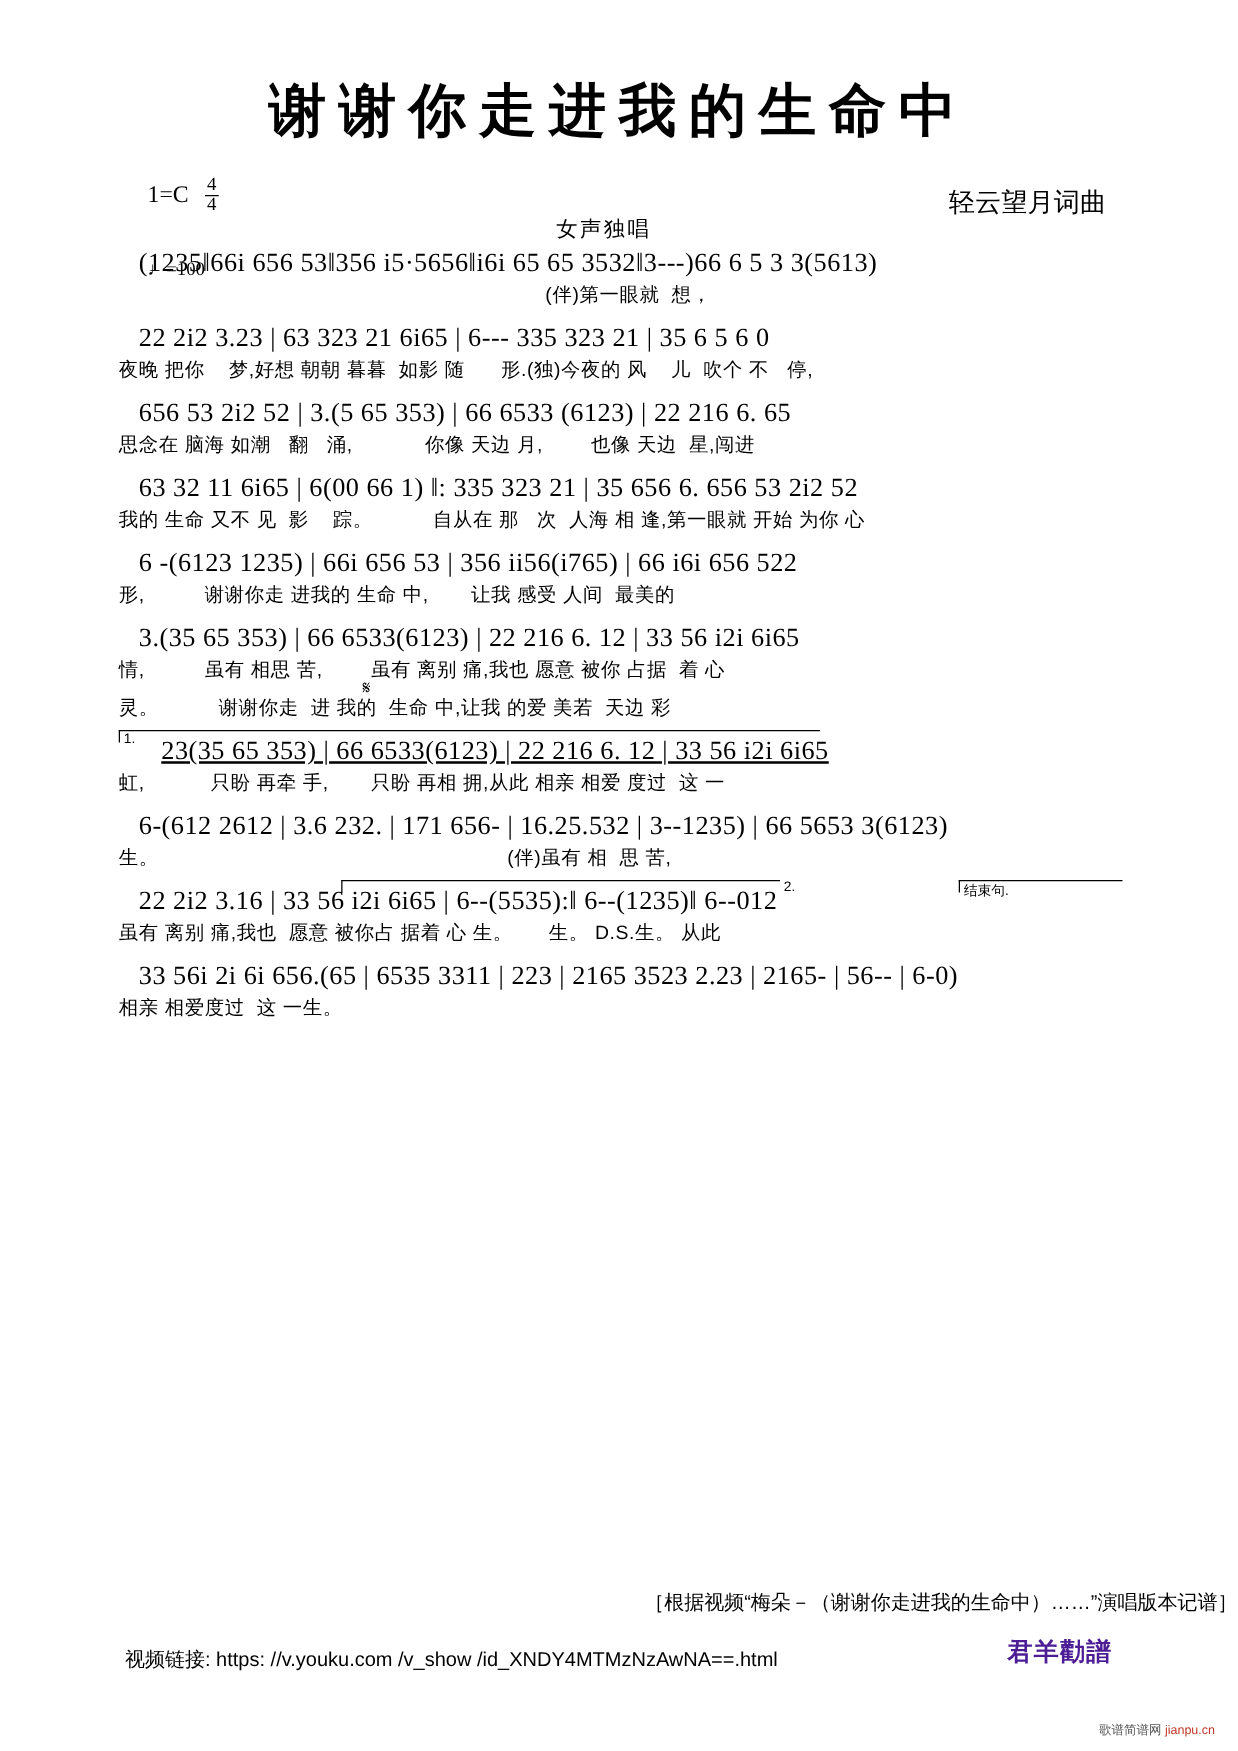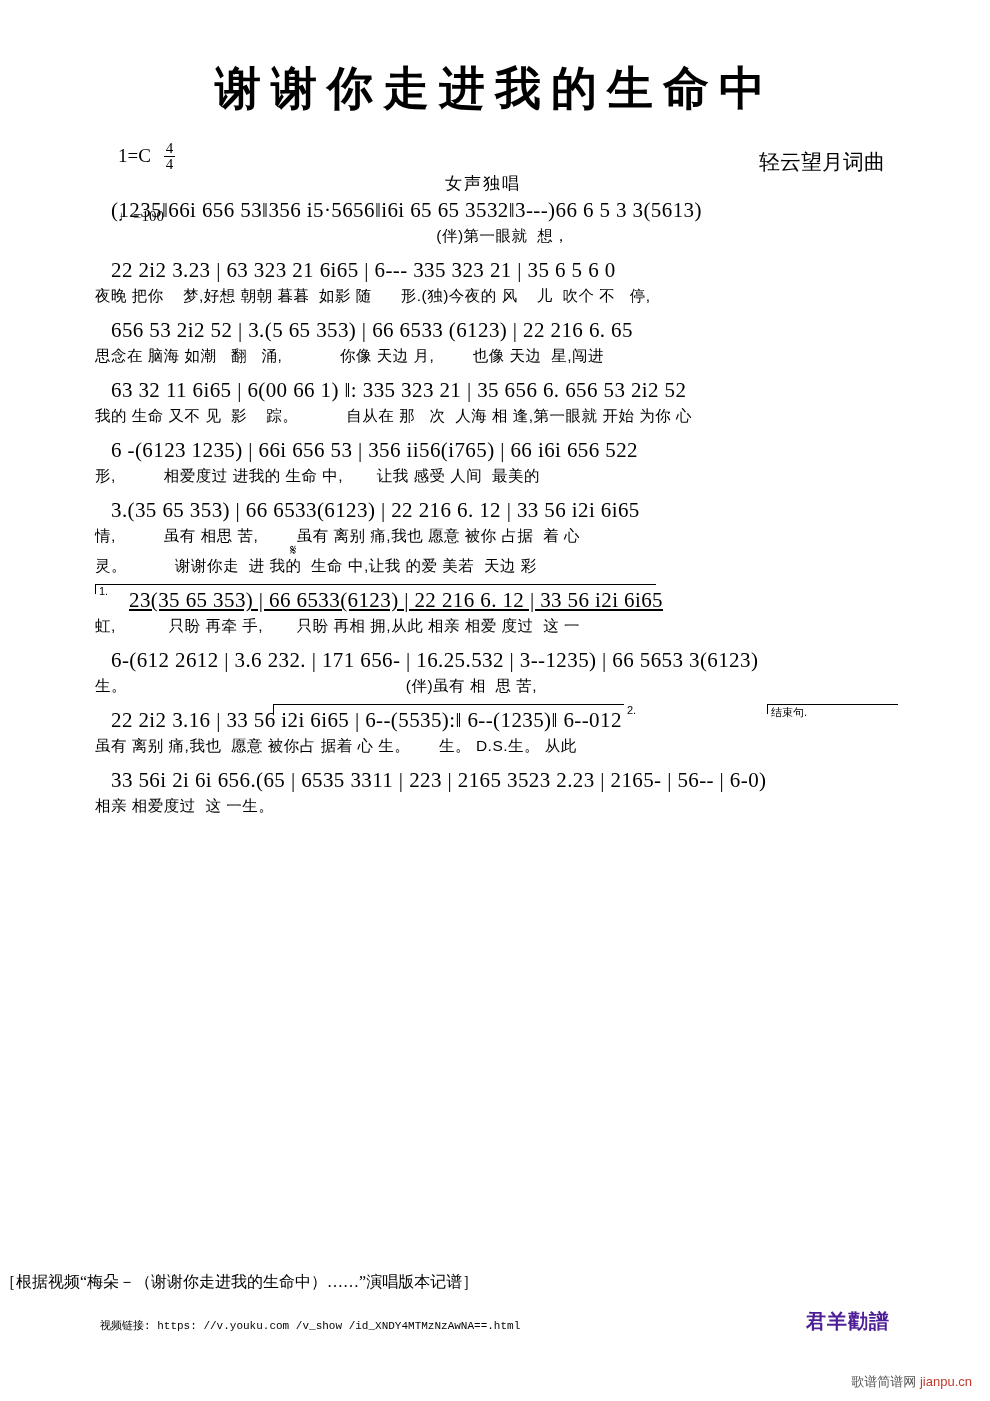--- a/index.html
+++ b/index.html
@@ -98,47 +98,47 @@
     font-family: "Liberation Sans", sans-serif;
     font-size: 15.5px;
     white-space: pre;
     letter-spacing: 0.5px;
     height: 24px;
     color: #000;
   }
   .sys .notes { border-bottom: none; margin-left: 16px; }
 
   .annot {
-    text-align: left;
-    font-family: Liberation Serif, serif;
+    text-align: right;
+    font-family: Liberation Sans, sans-serif;
     font-size: 16px;
     margin-top: 14px;
   }
   .link {
-    font-family: Liberation Mono, monospace;
-    font-size: 11px;
+    font-family: Liberation Sans, sans-serif;
+    font-size: 16px;
     margin-top: 18px;
     padding-left: 100px;
   }
   .seal {
     position: absolute;
     right: 100px;
     bottom: 66px;
     font-family: "Liberation Serif", serif;
     font-size: 20px;
     letter-spacing: 1px;
     color: #4c1d95;
     font-weight: bold;
   }
   .watermark {
     position: absolute;
     right: 18px;
     bottom: 10px;
     font-family: "Liberation Sans", sans-serif;
-    font-size: 13px;
+    font-size: 10px;
     color: #555;
   }
   .watermark .red { color: #c0392b; }
   .ending-line {
     position: absolute;
     border-top: 1.5px solid #000;
     border-left: 1.5px solid #000;
     height: 9px;
   }
   .ending-label {
@@ -189,21 +189,21 @@
     </div>
 
     <div class="sys">
       <div class="notes">63 32 11 6i65 | 6(00 66 1) ‖: 335 323 21 | 35 656 6. 656 53 2i2 52</div>
       <div class="lyrics">我的 生命 又不 见  影    踪。          自从在 那   次  人海 相 逢,第一眼就 开始 为你 心</div>
     </div>
 
 
     <div class="sys">
       <div class="notes">6 -(6123 1235) | 66i 656 53 | 356 ii56(i765) | 66 i6i 656 522</div>
-      <div class="lyrics">形,          相爱度过 进我的 生命 中,       让我 感受 人间  最美的</div>
+      <div class="lyrics">形,          谢谢你走 进我的 生命 中,       让我 感受 人间  最美的</div>
     </div>
 
     <div class="sys">
       <div class="notes">3.(35 65 353) | 66 6533(6123) | 22 216 6. 12 | 33 56 i2i 6i65</div>
       <div class="lyrics">情,          虽有 相思 苦,        虽有 离别 痛,我也 愿意 被你 占据  着 心</div>
     </div>
 
     <div class="sys">
       <span class="segno" style="left:195px; top:-14px;">𝄋</span>
       <div class="lyrics">灵。          谢谢你走  进 我的  生命 中,让我 的爱 美若  天边 彩</div>

